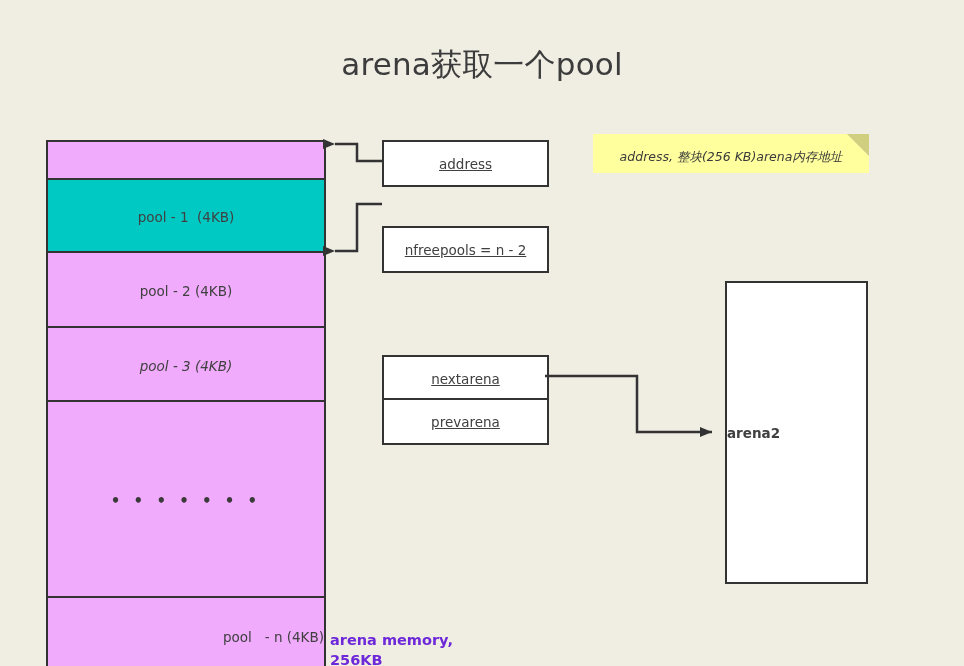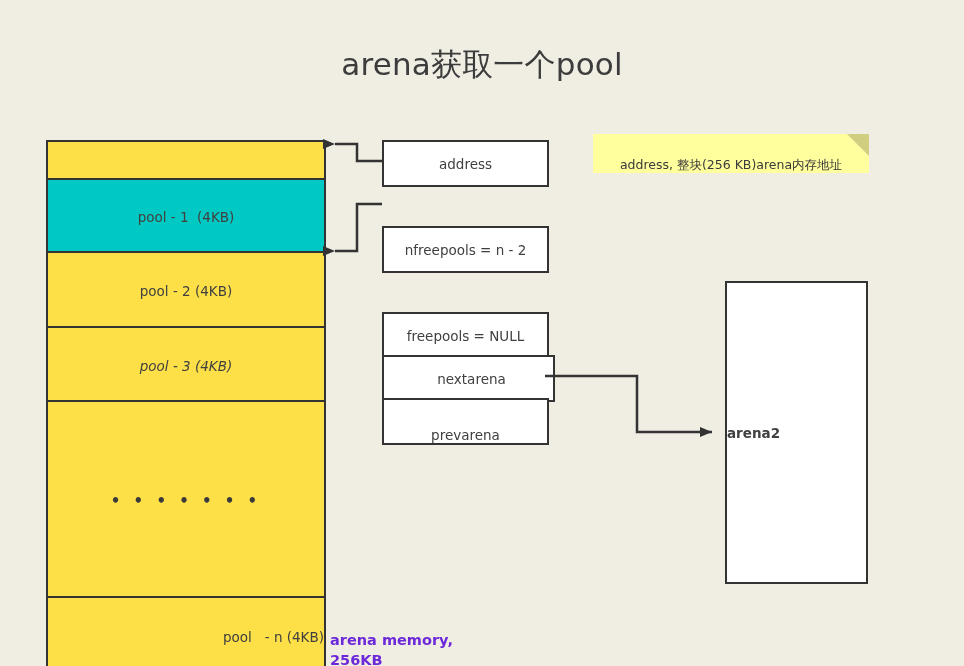--- a/index.html
+++ b/index.html
@@ -38,21 +38,21 @@
   
   #arena-column {
     left: 46px; top: 112px;
     width: 276px; height: 533px; padding-left: 8px;
   }
   .arena-block {
     position: absolute;
     left: 0;
     width: 276px;
     border: 2px solid #333333;
-    background: #fde047;
+    background: #f0abfc;
     display: flex;
     align-items: center;
     justify-content: center;
     font-size: 13.5px;
     color: #404040;
     white-space: pre;
   }
   .arena-block.highlight {
     background: #00c9c4;
   }
@@ -85,20 +85,21 @@
     width: 163px;
     height: 43px;
     border: 2px solid #333333;
     background: #ffffff;
     display: flex;
     align-items: center;
     justify-content: center;
     font-size: 13.5px;
     color: #404040;
     white-space: pre;
+    text-decoration: underline;
   }
 
   
   #arena2-box {
     left: 725px; top: 253px;
     width: 143px; height: 303px;
     border: 2px solid #333333;
     background: #ffffff;
     display: flex;
     align-items: center;
@@ -123,28 +124,29 @@
   }
   #note-address .note-fold {
     position: absolute;
     right: 0; top: 0;
     width: 22px; height: 22px;
     background: #cfcf7f;
     clip-path: polygon(0 0, 100% 100%, 100% 0);
   }
   #note-address .note-text {
     position: absolute;
-    left: 0; top: 12px;
+    left: 0; top: 4px;
     width: 276px; height: 39px;
     display: flex;
     align-items: center;
     justify-content: center;
     font-size: 12.5px;
     color: #3a3a3a;
     white-space: pre;
+    font-style: italic;
   }
 
   
   #connectors {
     position: absolute;
     left: 0; top: 0;
     width: 964px; height: 666px;
     pointer-events: none;
   }
 </style>
@@ -179,27 +181,24 @@
   <div class="abs" id="arena-memory-label">arena memory,
 256KB</div>
 
   <div class="abs" id="struct-box">
     <div class="struct-row" style="top:0px;">
       <span>address</span>
     </div>
     <div class="struct-row" style="top:86px;">
       <span>nfreepools = n - 2</span>
     </div>
-    <div class="struct-row" style="top:172px;">
-      <span>freepools = NULL</span>
-    </div>
-    <div class="struct-row" style="top:215px;padding-left:6px;">
+    <div class="struct-row" style="top:215px;">
       <span>nextarena</span>
     </div>
-    <div class="struct-row" style="top:258px;align-items:flex-end;">
+    <div class="struct-row" style="top:258px;">
       <span>prevarena</span>
     </div>
   </div>
 
   <div class="abs" id="arena2-box">
     <span>arena2</span>
   </div>
 
   <div class="abs" id="note-address">
     <div class="note-body"></div>

